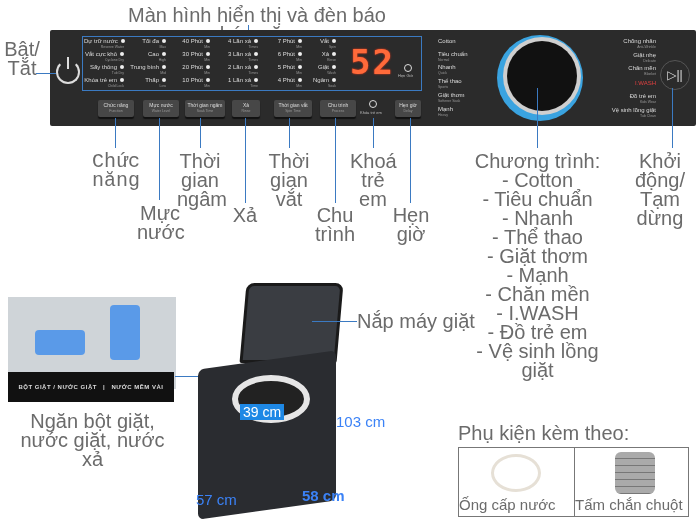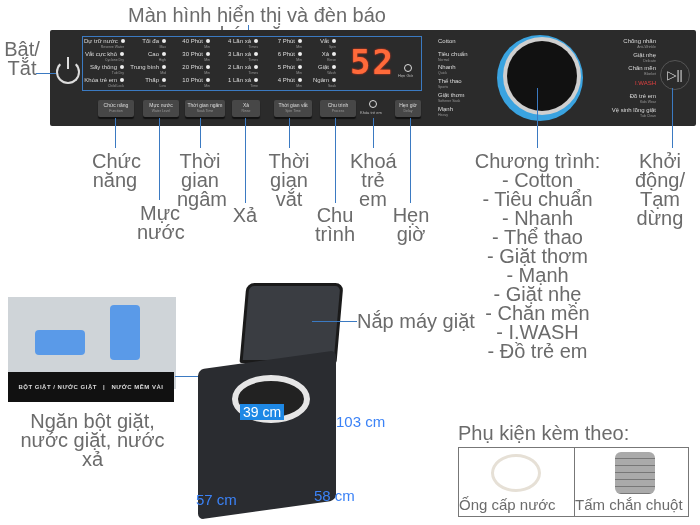--- a/index.html
+++ b/index.html
@@ -138,21 +138,21 @@
 <div class="vline" style="left:159px;top:118px;height:82px;"></div>
 <div class="vline" style="left:200px;top:118px;height:30px;"></div>
 <div class="vline" style="left:245px;top:118px;height:85px;"></div>
 <div class="vline" style="left:289px;top:118px;height:30px;"></div>
 <div class="vline" style="left:335px;top:118px;height:85px;"></div>
 <div class="vline" style="left:373px;top:118px;height:30px;"></div>
 <div class="vline" style="left:410px;top:118px;height:85px;"></div>
 <div class="vline" style="left:537px;top:88px;height:60px;"></div>
 <div class="vline" style="left:672px;top:88px;height:60px;"></div>
 
-<div class="abs callout" style="left:92px;top:152px;width:46px;white-space:pre-line;">Chức
+<div class="abs callout" style="left:92px;top:152px;width:46px;white-space:pre-line;font-family:Liberation Mono, monospace;">Chức
 năng</div>
 <div class="abs callout" style="left:137px;top:204px;width:46px;white-space:pre-line;">Mực
 nước</div>
 <div class="abs callout" style="left:177px;top:152px;width:46px;white-space:pre-line;">Thời
 gian
 ngâm</div>
 <div class="abs callout" style="left:225px;top:206px;width:40px;white-space:pre-line;">Xả</div>
 <div class="abs callout" style="left:266px;top:152px;width:46px;white-space:pre-line;">Thời
 gian
 vắt</div>
@@ -167,24 +167,24 @@
 Tạm dừng</div>
 
 <div class="abs callout" style="left:470px;top:152px;width:135px;">Chương trình:</div>
 <div class="abs" style="left:470px;top:171px;width:135px;">
   <div class="callout">- Cotton</div>
   <div class="callout">- Tiêu chuẩn</div>
   <div class="callout">- Nhanh</div>
   <div class="callout">- Thể thao</div>
   <div class="callout">- Giặt thơm</div>
   <div class="callout">- Mạnh</div>
-  <div class="callout">- Giặt nhẹ</div>
   <div class="callout">- Chăn mền</div>
   <div class="callout">- I.WASH</div>
   <div class="callout">- Đồ trẻ em</div>
+  <div class="callout">- Vệ sinh lồng giặt</div>
 </div>
 
 <div class="drawer"></div>
 <div class="blue-part" style="left:35px;top:330px;width:50px;height:25px;"></div>
 <div class="blue-part" style="left:110px;top:305px;width:30px;height:55px;"></div>
 <div class="drawer-face">
   <span>BỘT GIẶT / NƯỚC GIẶT</span>
   <span style="margin:0 4px;">|</span>
   <span>NƯỚC MỀM VẢI</span>
 </div>
@@ -192,21 +192,21 @@
 nước giặt, nước xả</div>
 <div class="hline" style="left:175px;top:376px;width:45px;"></div>
 
 <div class="lid"></div>
 <div class="washer-body"></div>
 <div class="tub"></div>
 <div class="dim39">39 cm</div>
 <div class="hline" style="left:312px;top:321px;width:45px;"></div>
 <div class="abs callout" style="left:357px;top:312px;">Nắp máy giặt</div>
 <div class="dim-label" style="left:336px;top:413px;">103 cm</div>
-<div class="dim-label" style="left:314px;top:487px;">58 cm</div>
+<div class="dim-label" style="left:302px;top:487px;font-weight:bold;">58 cm</div>
 <div class="dim-label" style="left:196px;top:491px;text-align:right;">57 cm</div>
 
 <div class="abs callout" style="left:458px;top:424px;">Phụ kiện kèm theo:</div>
 <div class="acc-box">
   <div class="acc-cell" style="left:0;">
     <div class="abs" style="left:32px;top:6px;width:50px;height:38px;border:3px solid #e6e0d6;border-radius:50%;"></div>
     <div class="acc-caption">Ống cấp nước</div>
   </div>
   <div class="acc-cell right">
     <div class="abs" style="left:40px;top:4px;width:40px;height:42px;border-radius:6px;background:repeating-linear-gradient(0deg,#777 0 1px,#aaa 1px 7px),#aaa;"></div>

